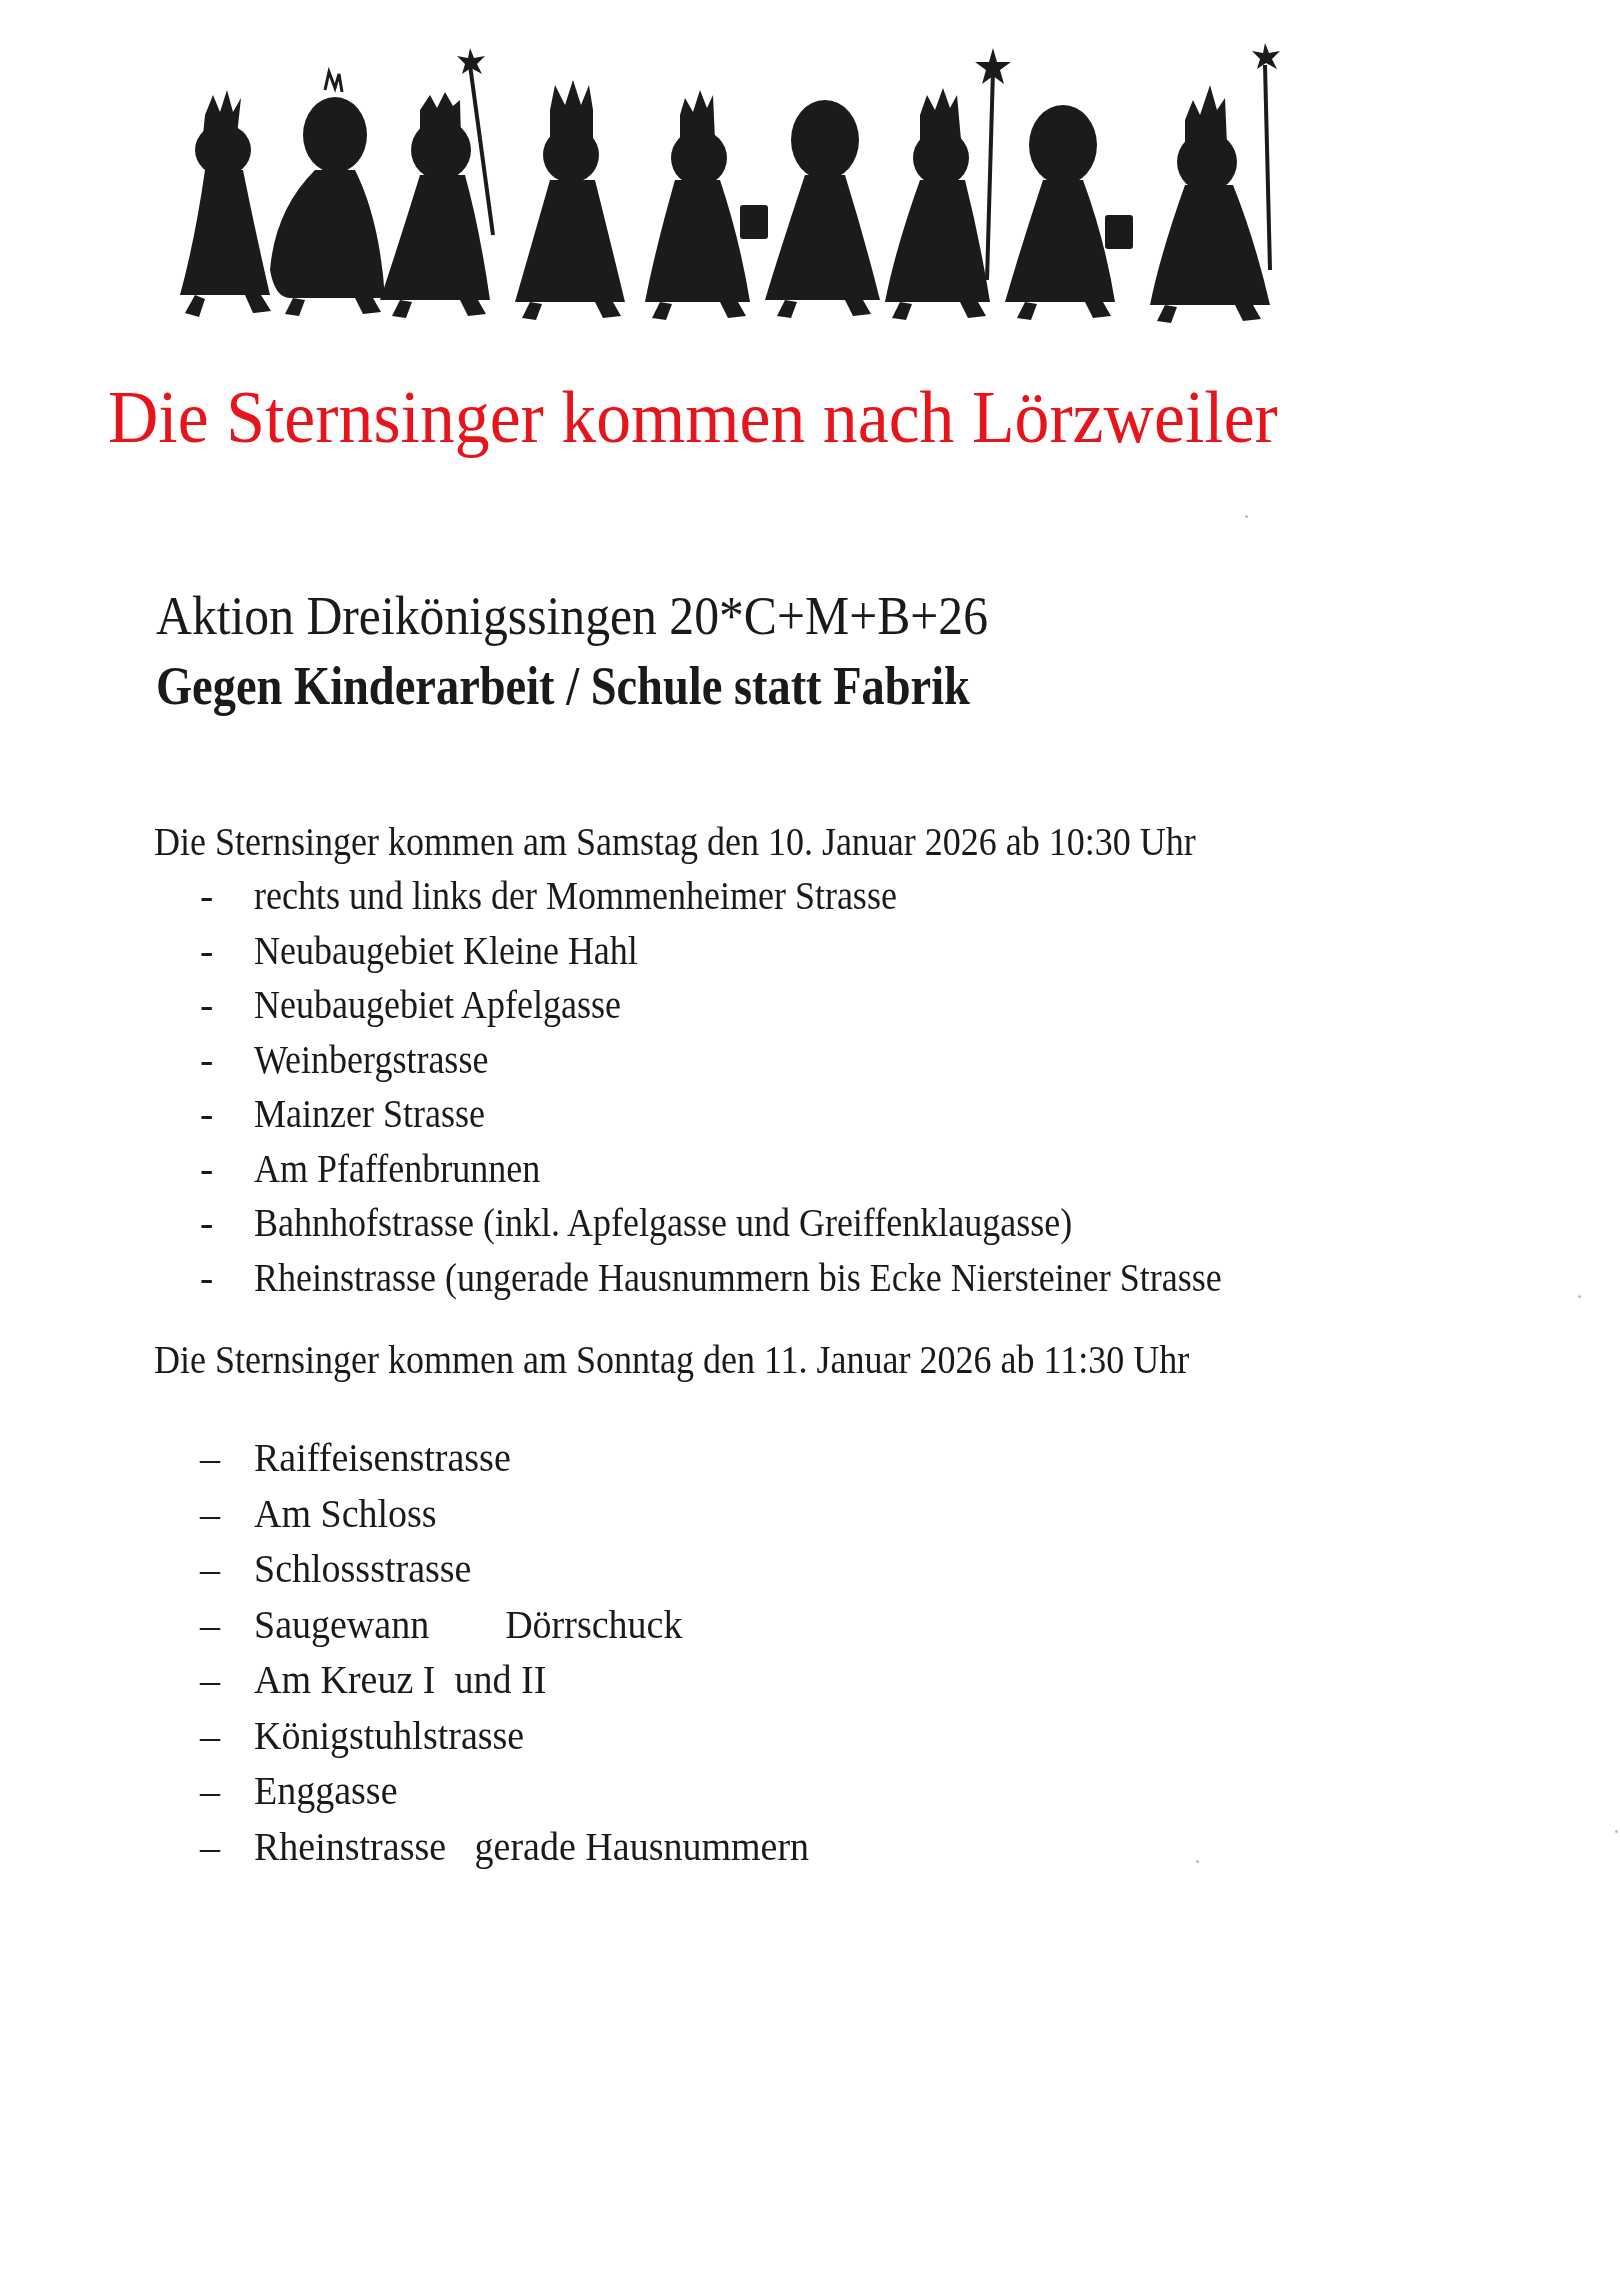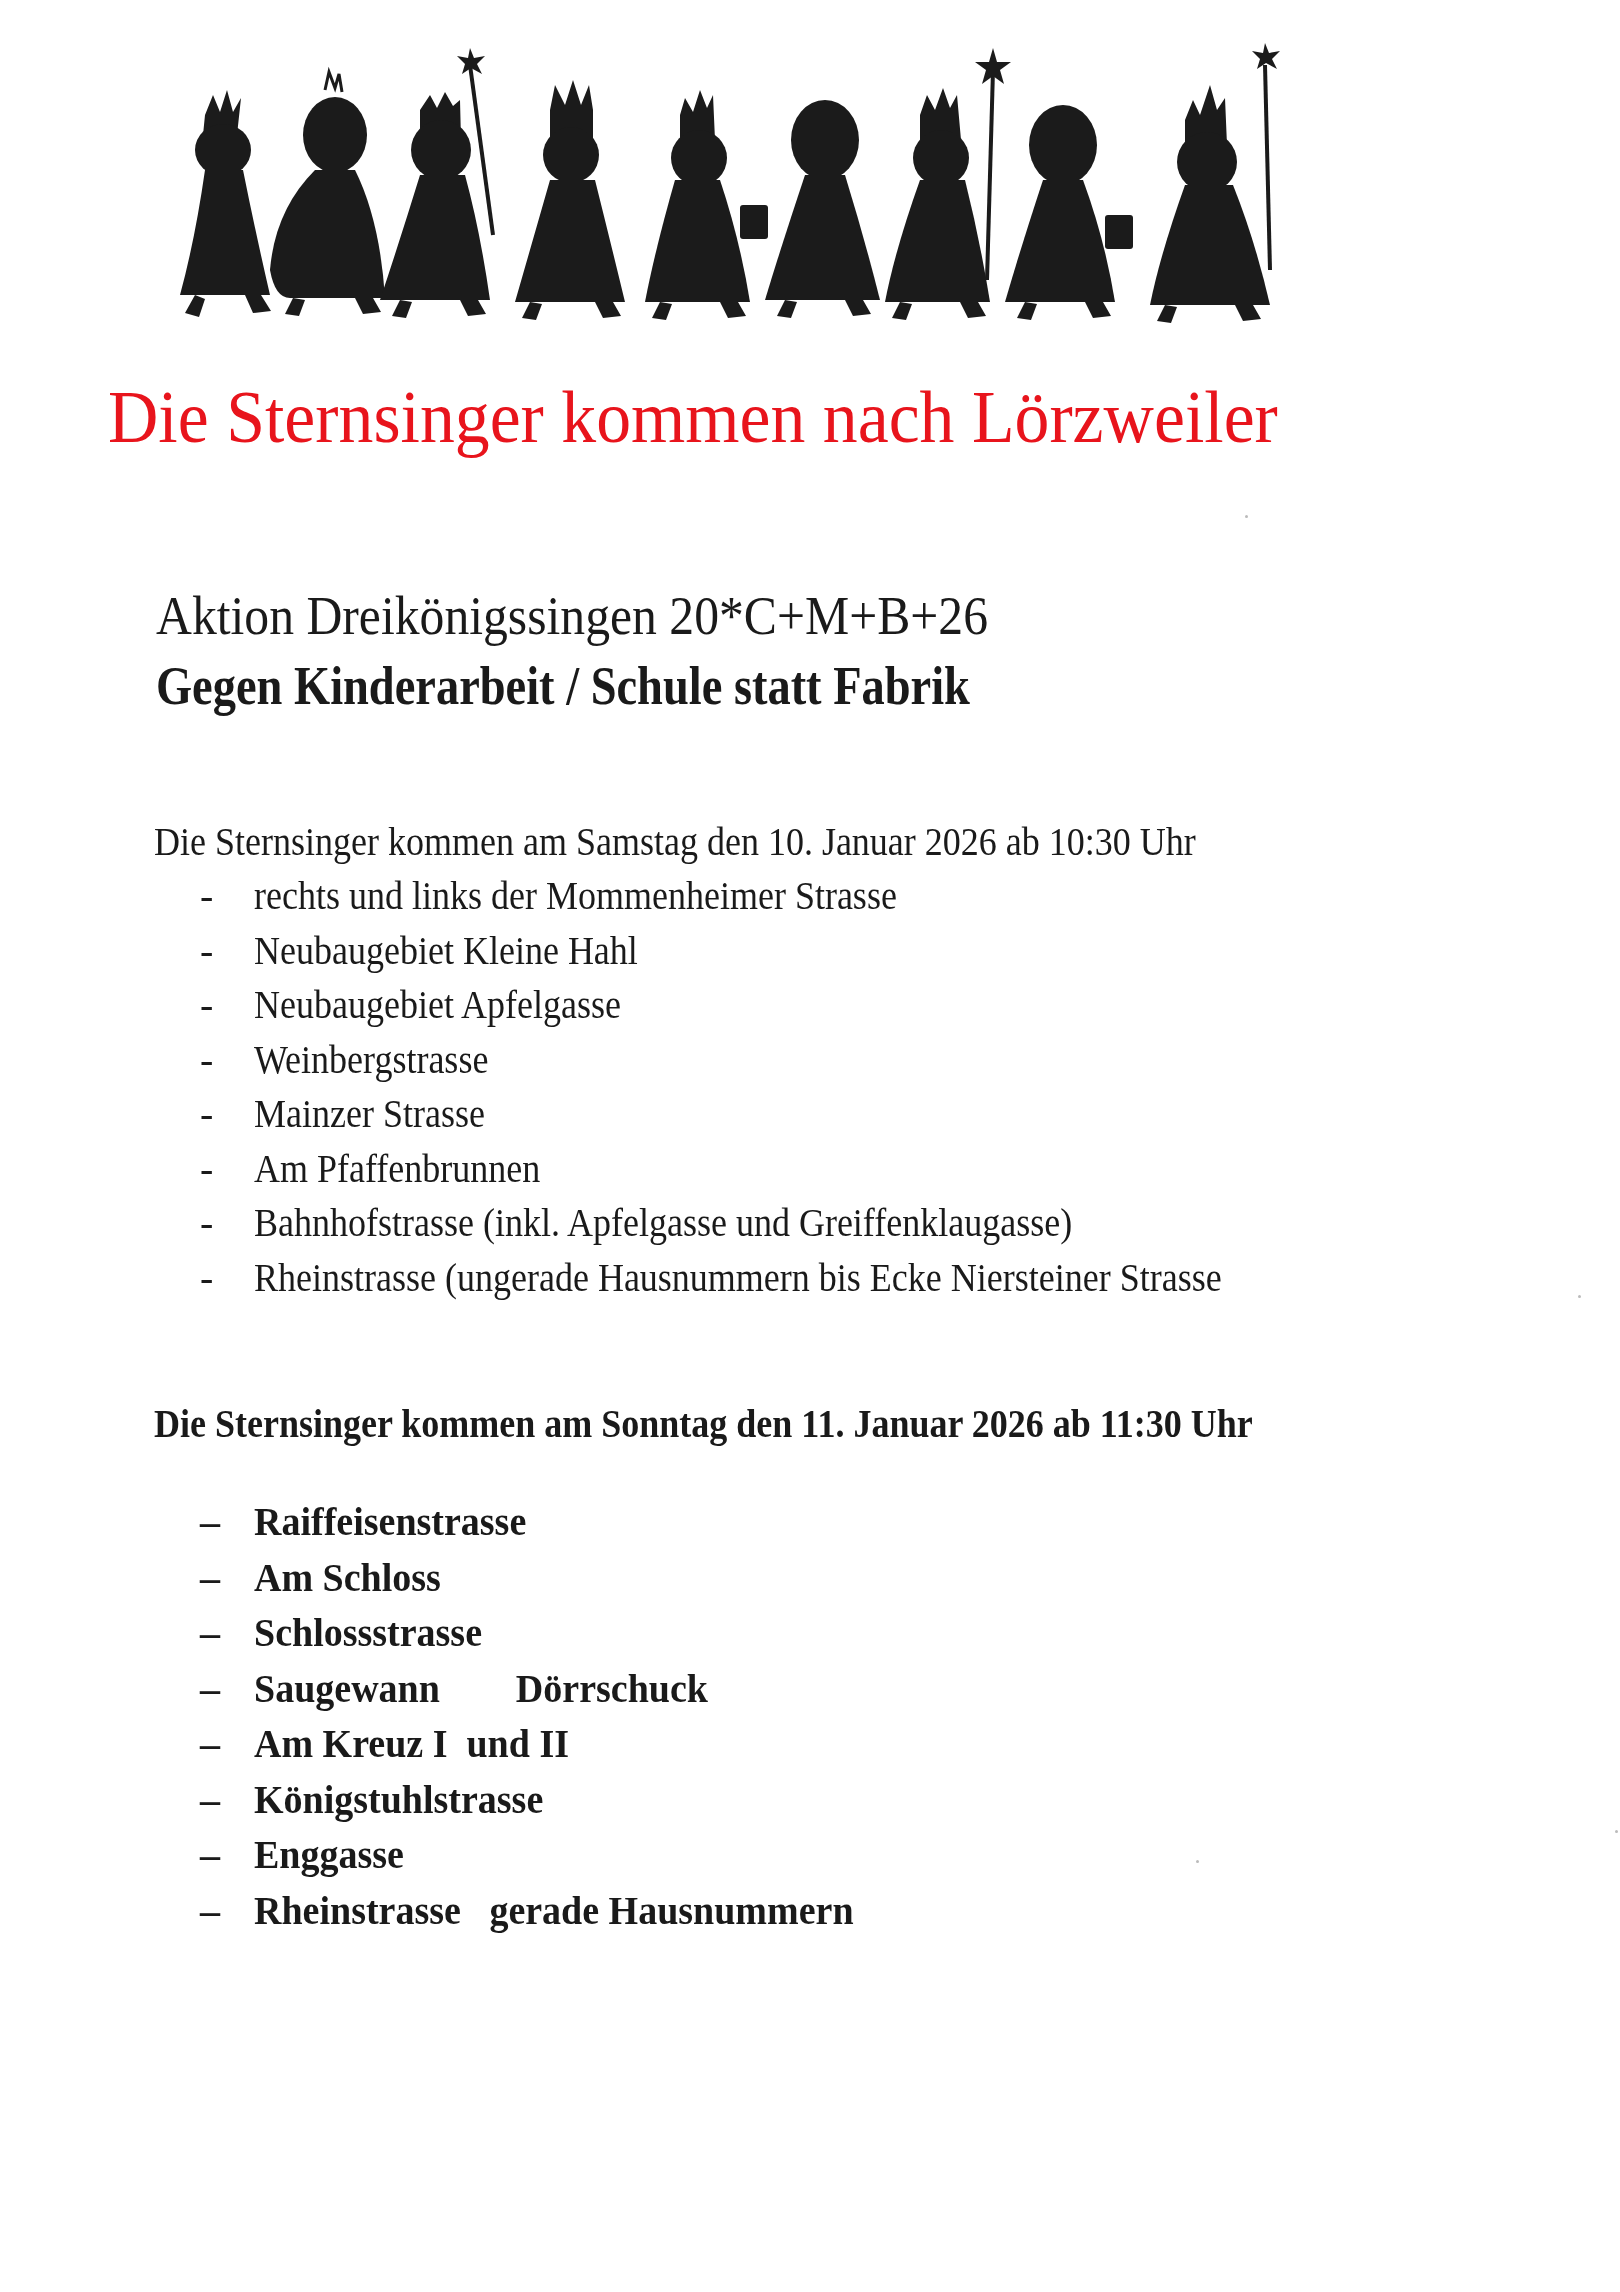--- a/index.html
+++ b/index.html
@@ -152,21 +152,21 @@
         <span class="dash">-</span>
         <span class="label">Bahnhofstrasse (inkl. Apfelgasse und Greiffenklaugasse)</span>
       </li>
     <li class="route">
         <span class="dash">-</span>
         <span class="label">Rheinstrasse   (ungerade Hausnummern bis Ecke Niersteiner Strasse</span>
       </li>
   </ul>
 </div>
 
-<div class="section sec2" style="top:1400px;font-weight:bold;">
+<div class="section sec2" style="top:1336px;">
   <div class="section-head">Die Sternsinger kommen am Sonntag den 11. Januar 2026 ab 11:30 Uhr</div>
   <ul class="route-list" style="margin-top:50px;">
     <li class="route">
         <span class="dash">–</span>
         <span class="label">Raiffeisenstrasse</span>
       </li>
     <li class="route">
         <span class="dash">–</span>
         <span class="label">Am Schloss</span>
       </li>

